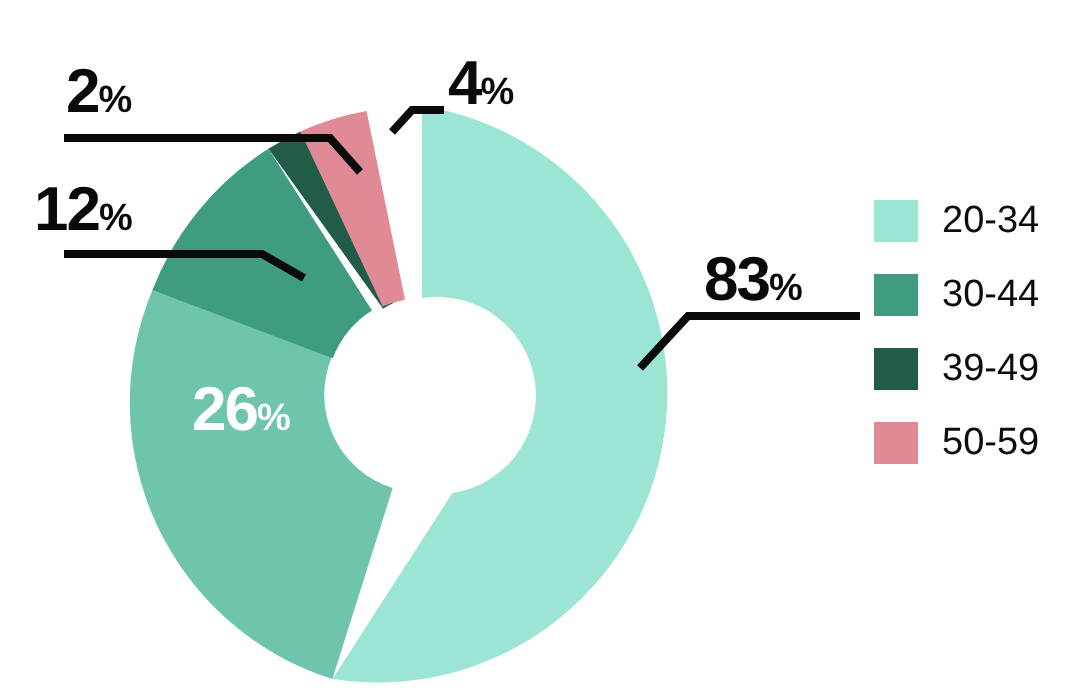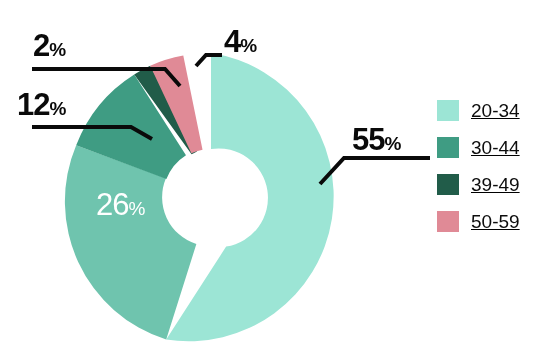--- a/index.html
+++ b/index.html
@@ -27,21 +27,20 @@
     top: 0;
     width: 544px;
     height: 346px;
     display: block;
   }
   .legend {
     position: absolute;
     left: 437px;
     top: 92px;
     width: 107px;
-    text-decoration: underline;
   }
   .legend-row {
     display: flex;
     align-items: center;
     height: 37px;
   }
   .legend-swatch {
     width: 22px;
     height: 21px;
     flex: 0 0 auto;
@@ -75,21 +74,21 @@
   }
   #label-2 { left: 33px; top: 30px; }
   #label-12 { left: 17px; top: 89px; }
   #label-4 { left: 224px; top: 26px; }
   #label-55 { left: 352px; top: 124px; }
   .inner-label {
     position: absolute;
     left: 96px;
     top: 189px;
     font-family: "Liberation Sans", sans-serif;
-    font-weight: normal;
+    font-weight: bold;
     color: #ffffff;
     white-space: nowrap;
     line-height: 1;
   }
   .inner-label .num {
     font-size: 31px;
     letter-spacing: -1px;
   }
   .inner-label .pct {
     font-size: 19px;
@@ -150,21 +149,21 @@
 
   <div class="callout-text" id="label-12">
     <span class="num">12</span><span class="pct">%</span>
   </div>
 
   <div class="callout-text" id="label-4">
     <span class="num">4</span><span class="pct">%</span>
   </div>
 
   <div class="callout-text" id="label-55">
-    <span class="num">55</span><span class="pct">%</span>
+    <span class="num">83</span><span class="pct">%</span>
   </div>
 
   <div class="inner-label">
     <span class="num">26</span><span class="pct">%</span>
   </div>
 
   <div class="legend">
     <div class="legend-row">
       <span class="legend-swatch" style="background:#9ce5d5"></span>
       <span class="legend-label">20-34</span>

